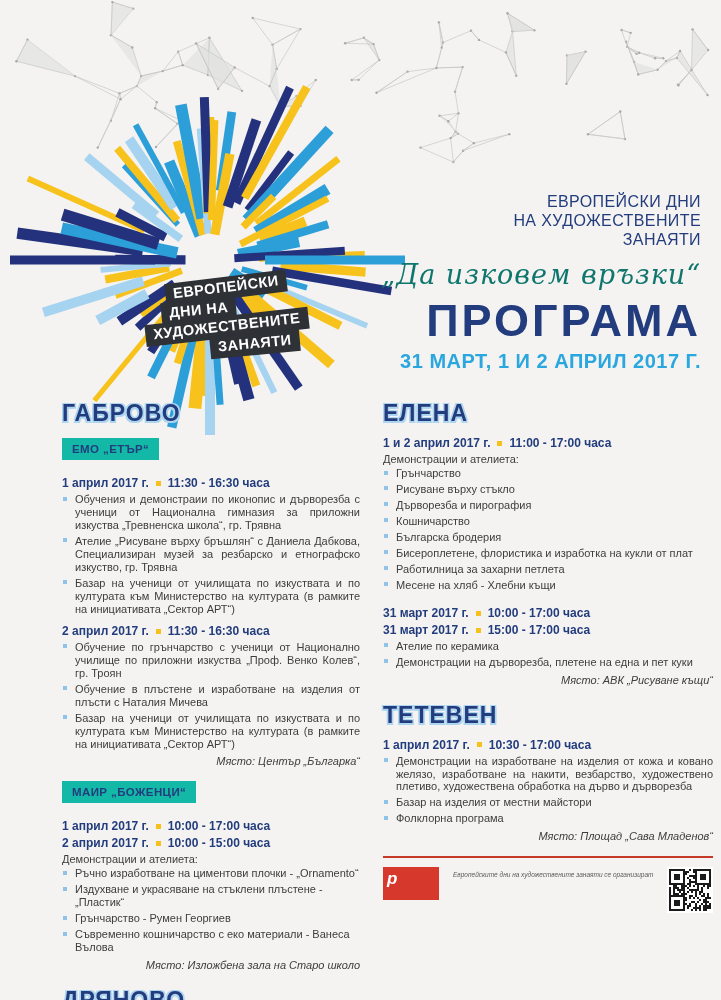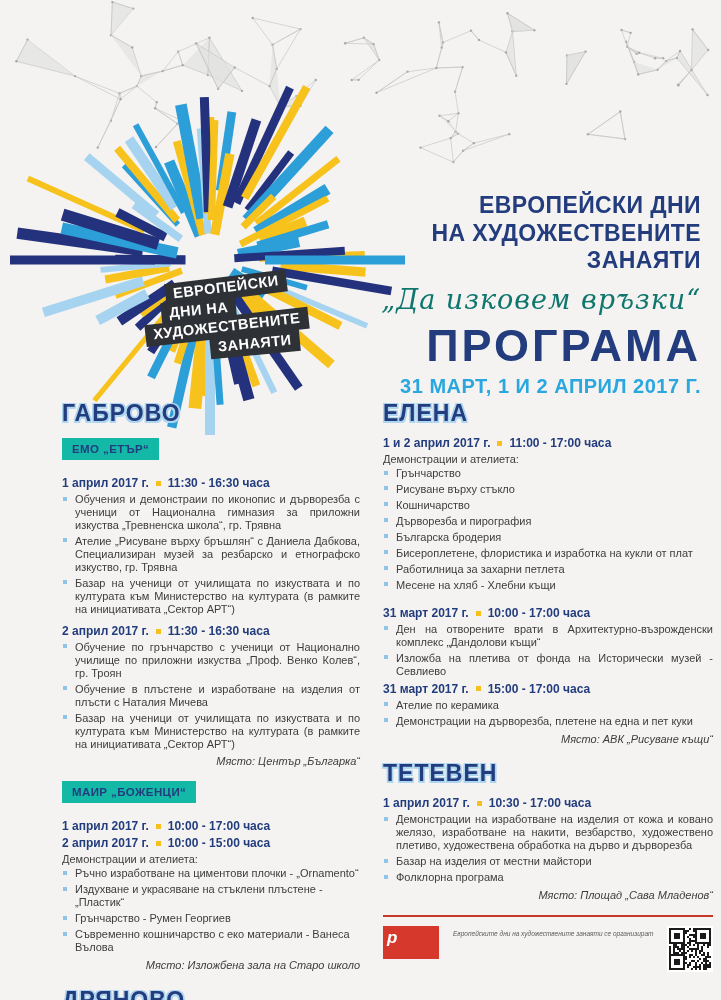--- a/index.html
+++ b/index.html
@@ -23,21 +23,21 @@
     background:#2e3136;color:#ffffff;font-weight:bold;
     font-size:14.5px;letter-spacing:0.5px;line-height:1;
     padding:3px 8px 4px;margin:-1px 0;white-space:nowrap;
   }
   .ribbon.r1{transform:translateX(4px) rotate(-1deg);}
   .ribbon.r2{transform:translateX(-26px) rotate(0.5deg);}
   .ribbon.r3{transform:rotate(-0.5deg);}
   .ribbon.r4{transform:translateX(26px) rotate(0.6deg);}
   
   #masthead{position:absolute;right:20px;top:192px;text-align:right;}
-  .m-title{font-size:23px;font-weight:bold;color:#223c7d;line-height:1.2;letter-spacing:0.4px;}
+  .m-title{font-size:16px;font-weight:normal;color:#223c7d;line-height:1.2;letter-spacing:0.4px;}
   .m-tagline{
     font-family:"DejaVu Serif",serif;font-style:italic;
     font-size:27px;color:#0f766e;margin-top:9px;letter-spacing:1px;
   }
   .m-program{font-size:45px;font-weight:bold;color:#223c7d;letter-spacing:3px;margin-top:7px;line-height:1.05;}
   .m-dates{font-size:20px;font-weight:bold;color:#29a7de;margin-top:6px;letter-spacing:0.5px;}
   
   #columns{position:absolute;left:62px;top:400px;width:651px;display:flex;gap:23px;}
   #col-left{width:298px;}
   #col-right{width:330px;}
@@ -540,37 +540,33 @@
 
     <section class="city-block">
       <h2 class="city">ЕЛЕНА</h2>
       <div class="dateline">
         <span>1 и 2 април 2017 г.</span><span class="sq"></span><span>11:00 - 17:00 часа</span>
       </div>
       <div class="intro">Демонстрации и ателиета:</div>
       <ul class="events loose">
         <li>Грънчарство</li>
         <li>Рисуване върху стъкло</li>
+        <li>Дърворезба и пирография</li>
         <li>Кошничарство</li>
-        <li>Дърворезба и пирография</li>
         <li>Българска бродерия</li>
         <li>Бисероплетене, флористика и изработка на кукли от плат</li>
         <li>Работилница за захарни петлета</li>
         <li>Месене на хляб - Хлебни къщи</li>
       </ul>
     </section>
 
     <section class="city-block gap-top">
       <div class="dateline">
         <span>31 март 2017 г.</span><span class="sq"></span><span>10:00 - 17:00 часа</span>
       </div>
-      <ul class="events">
-        <li>Ден на отворените врати в Архитектурно-възрожденски комплекс „Дандолови къщи“</li>
-        <li>Изложба на плетива от фонда на Исторически музей - Севлиево</li>
-      </ul>
       <div class="dateline tight">
         <span>31 март 2017 г.</span><span class="sq"></span><span>15:00 - 17:00 часа</span>
       </div>
       <ul class="events loose">
         <li>Ателие по керамика</li>
         <li>Демонстрации на дърворезба, плетене на една и пет куки</li>
       </ul>
       <div class="place">Място: АВК „Рисуване къщи“</div>
     </section>
 

